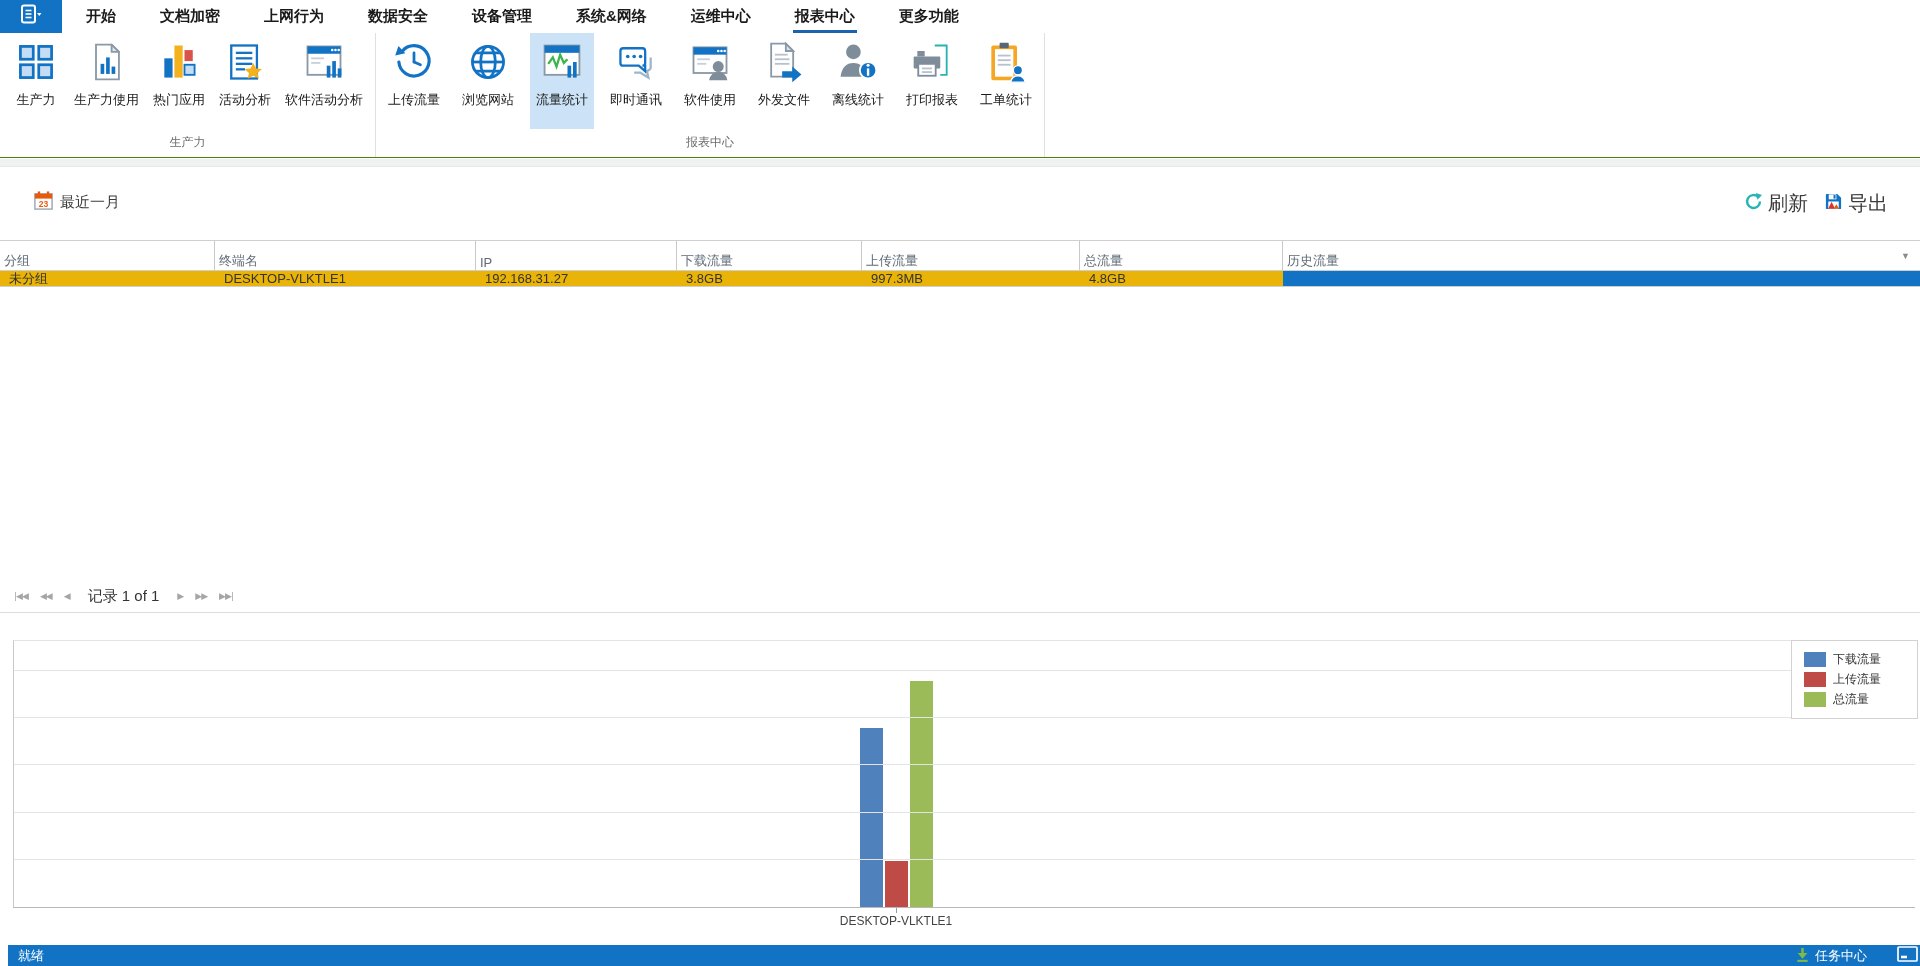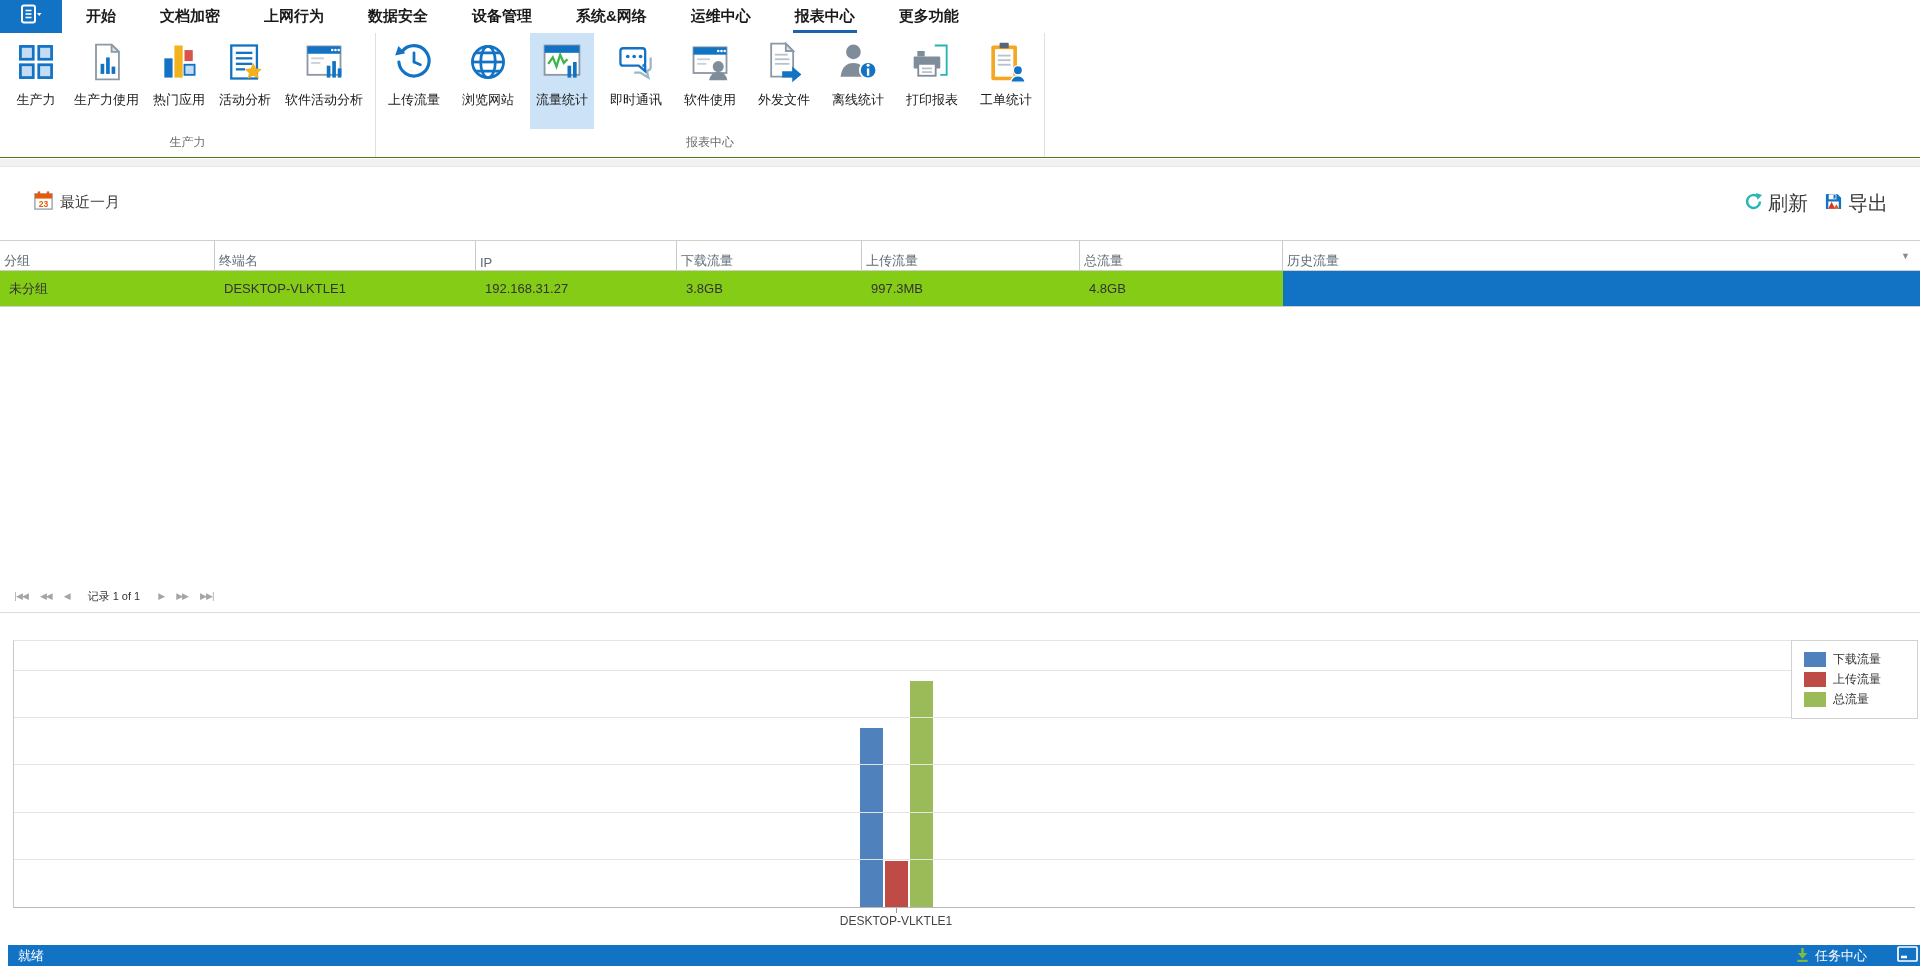--- a/index.html
+++ b/index.html
@@ -36,29 +36,29 @@
   .tool-actions { position:absolute; right:32px; top:22px; display:flex; align-items:center; gap:16px; }
   .tool-btn { display:flex; align-items:center; gap:5px; cursor:pointer; font-size:20px; color:#3b3b3b; }
   .tool-btn svg { width:19px; height:19px; }
 
   
   .grid { position:absolute; top:240px; left:0; width:1920px; }
   .grid-header { display:flex; height:31px; border-top:1px solid #cfcfcf; border-bottom:1px solid #cfcfcf; background:#fff; }
   .hcell { position:relative; display:flex; align-items:flex-end; padding-left:4px; font-size:13px; color:#5f6b76; border-right:1px solid #c9c9c9; cursor:pointer; }
   .hcell:last-child { border-right:none; }
   .hcell .ddl { position:absolute; right:10px; top:50%; transform:translateY(-50%); font-size:9px; color:#8a8a8a; cursor:pointer; }
-  .grid-row { display:flex; height:36px; background:#84cc16; border-bottom:1px solid #cfcfcf; cursor:pointer; }
+  .grid-row { display:flex; height:16px; background:#eab308; border-bottom:1px solid #cfcfcf; cursor:pointer; }
   .rcell { display:flex; align-items:center; padding-left:9px; font-size:13px; color:#333; }
   .rcell.hist { padding:0; }
   .history-bar { height:100%; background:#1273c4; }
 
   
   .pager { position:absolute; top:580px; left:0; width:1920px; height:33px; display:flex; align-items:center; padding-left:8px; border-bottom:1px solid #dcdcdc; background:#fff; }
   .pg-btn { font-size:9px; color:#a5a5a5; letter-spacing:-1px; padding:4px 6px; cursor:pointer; font-family:"DejaVu Sans",sans-serif; }
-  .pg-label { font-size:11px; color:#333; margin:0 12px; white-space:nowrap; }
+  .pg-label { font-size:15px; color:#333; margin:0 12px; white-space:nowrap; }
 
   
   .chart-panel { position:absolute; top:613px; left:0; width:1920px; height:332px; background:#fff; }
   .plot { position:absolute; left:13px; top:27px; width:1902px; height:268px; border-top:1px solid #e4e4e4; border-left:1px solid #c9c9c9; border-bottom:1px solid #b9b9b9; }
   .gridline { position:absolute; left:0; right:0; height:1px; background:#e4e4e4; }
   .bar-group { position:absolute; left:846px; bottom:0; display:flex; align-items:flex-end; column-gap:2px; }
   .bar { width:23px; }
   .x-tick { position:absolute; left:883px; top:268px; width:1px; height:5px; background:#9a9a9a; }
   .cat-label { position:absolute; left:796px; top:301px; width:200px; text-align:center; font-size:12px; color:#444; }
   .legend { position:absolute; left:1791px; top:27px; width:127px; background:#fff; border:1px solid #d2d2d2; padding:7px 0 7px 12px; }

